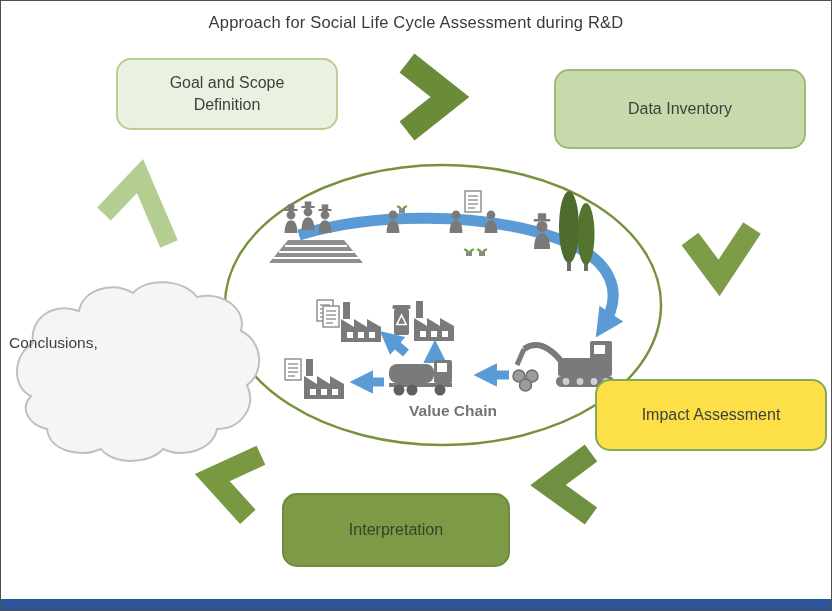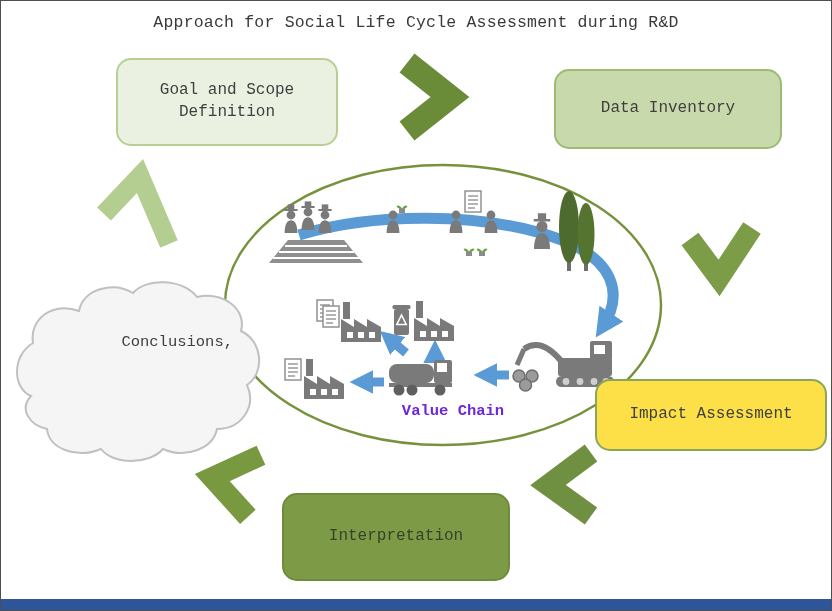--- a/index.html
+++ b/index.html
@@ -1,42 +1,42 @@
 <!DOCTYPE html>
 <html><head>
 <meta charset="utf-8">
 <style>
   html,body{margin:0;padding:0;background:#fff;}
   .page{
     position:relative;width:832px;height:611px;box-sizing:border-box;
     background:#ffffff;border:1px solid #4f4f4f;overflow:hidden;
-    font-family:Liberation Mono, monospace;color:#3f3f3f;
+    font-family:Liberation Sans, sans-serif;color:#3f3f3f;
   }
   .diagram-svg{position:absolute;left:0;top:0;}
   .title{
     position:absolute;top:12px;left:0;right:0;text-align:center;
     font-size:16.5px;color:#3a3a3a;letter-spacing:.2px;
   }
   .node{
     position:absolute;display:flex;align-items:center;justify-content:center;
     text-align:center;border-radius:15px;font-size:16px;color:#3f3f3f;
     box-sizing:border-box;padding:0 24px;line-height:1.35;
   }
-  .node-goal{left:115px;top:57px;width:222px;height:88px;background:#ebf1e0;border:2px solid #b7cf93;}
-  .node-inventory{left:553px;top:68px;width:228px;height:80px;background:#c8d9ab;border:2px solid #9dbb72;}
+  .node-goal{left:115px;top:57px;width:222px;height:72px;background:#ebf1e0;border:2px solid #b7cf93;}
+  .node-inventory{left:553px;top:68px;width:252px;height:80px;background:#c8d9ab;border:2px solid #9dbb72;}
   .node-impact{left:594px;top:378px;width:232px;height:72px;background:#fde047;border:2px solid #8aa757;}
-  .node-interpretation{left:281px;top:492px;width:228px;height:88px;background:#7d9b47;border:2px solid #6d8b3a;color:#37422a;}
+  .node-interpretation{left:281px;top:492px;width:228px;height:74px;background:#7d9b47;border:2px solid #6d8b3a;color:#37422a;}
   .cloud-text{
-    position:absolute;left:22px;top:330px;width:210px;text-align:right;
+    position:absolute;left:8px;top:330px;width:210px;text-align:left;
     font-size:15.5px;color:#404040;line-height:1.5;
   }
   .cloud-text span{display:block;}
   .value-chain{
     position:absolute;left:382px;top:401px;width:140px;text-align:center;
-    font-weight:bold;font-size:15.5px;color:#6d28d9;
+    font-weight:bold;font-size:15.5px;color:#737373;
   }
   .bottom-bar{position:absolute;left:0;bottom:0;width:100%;height:11px;background:#2e5597;}
 </style>
 </head>
 <body>
 
 <div class="page">
 
   <svg class="diagram-svg" width="832" height="611" viewBox="0 0 832 611">
     <defs>

